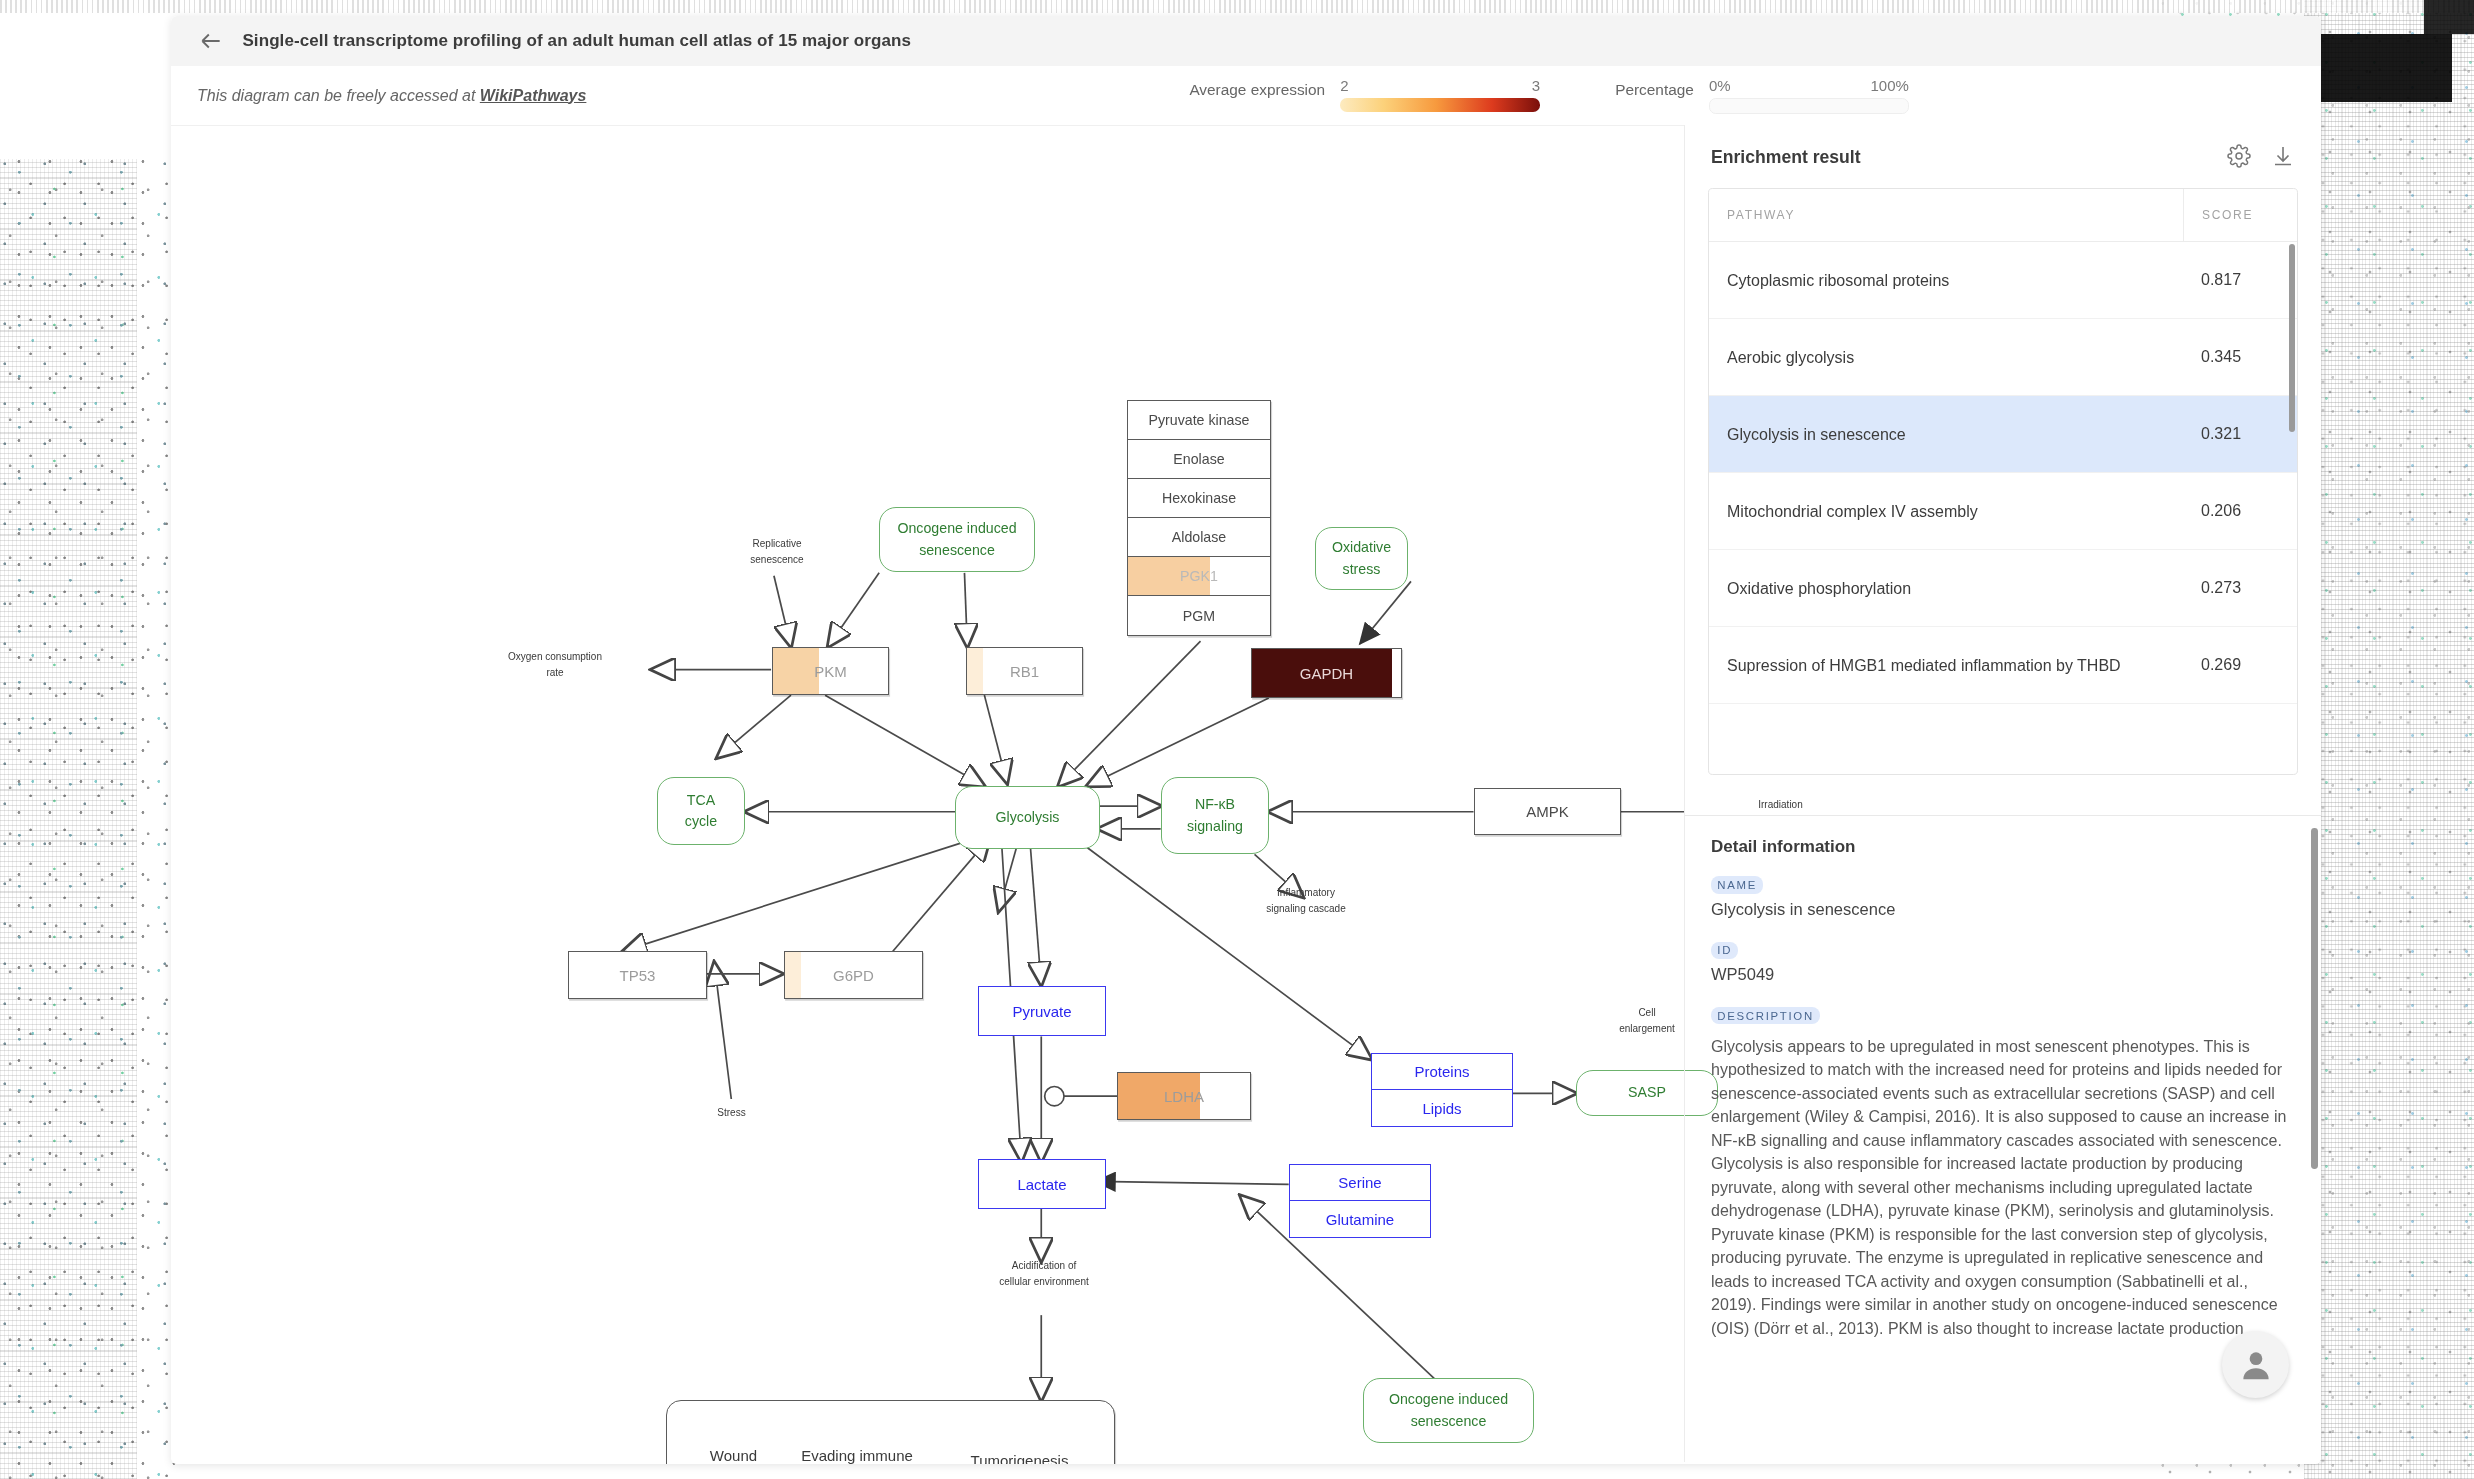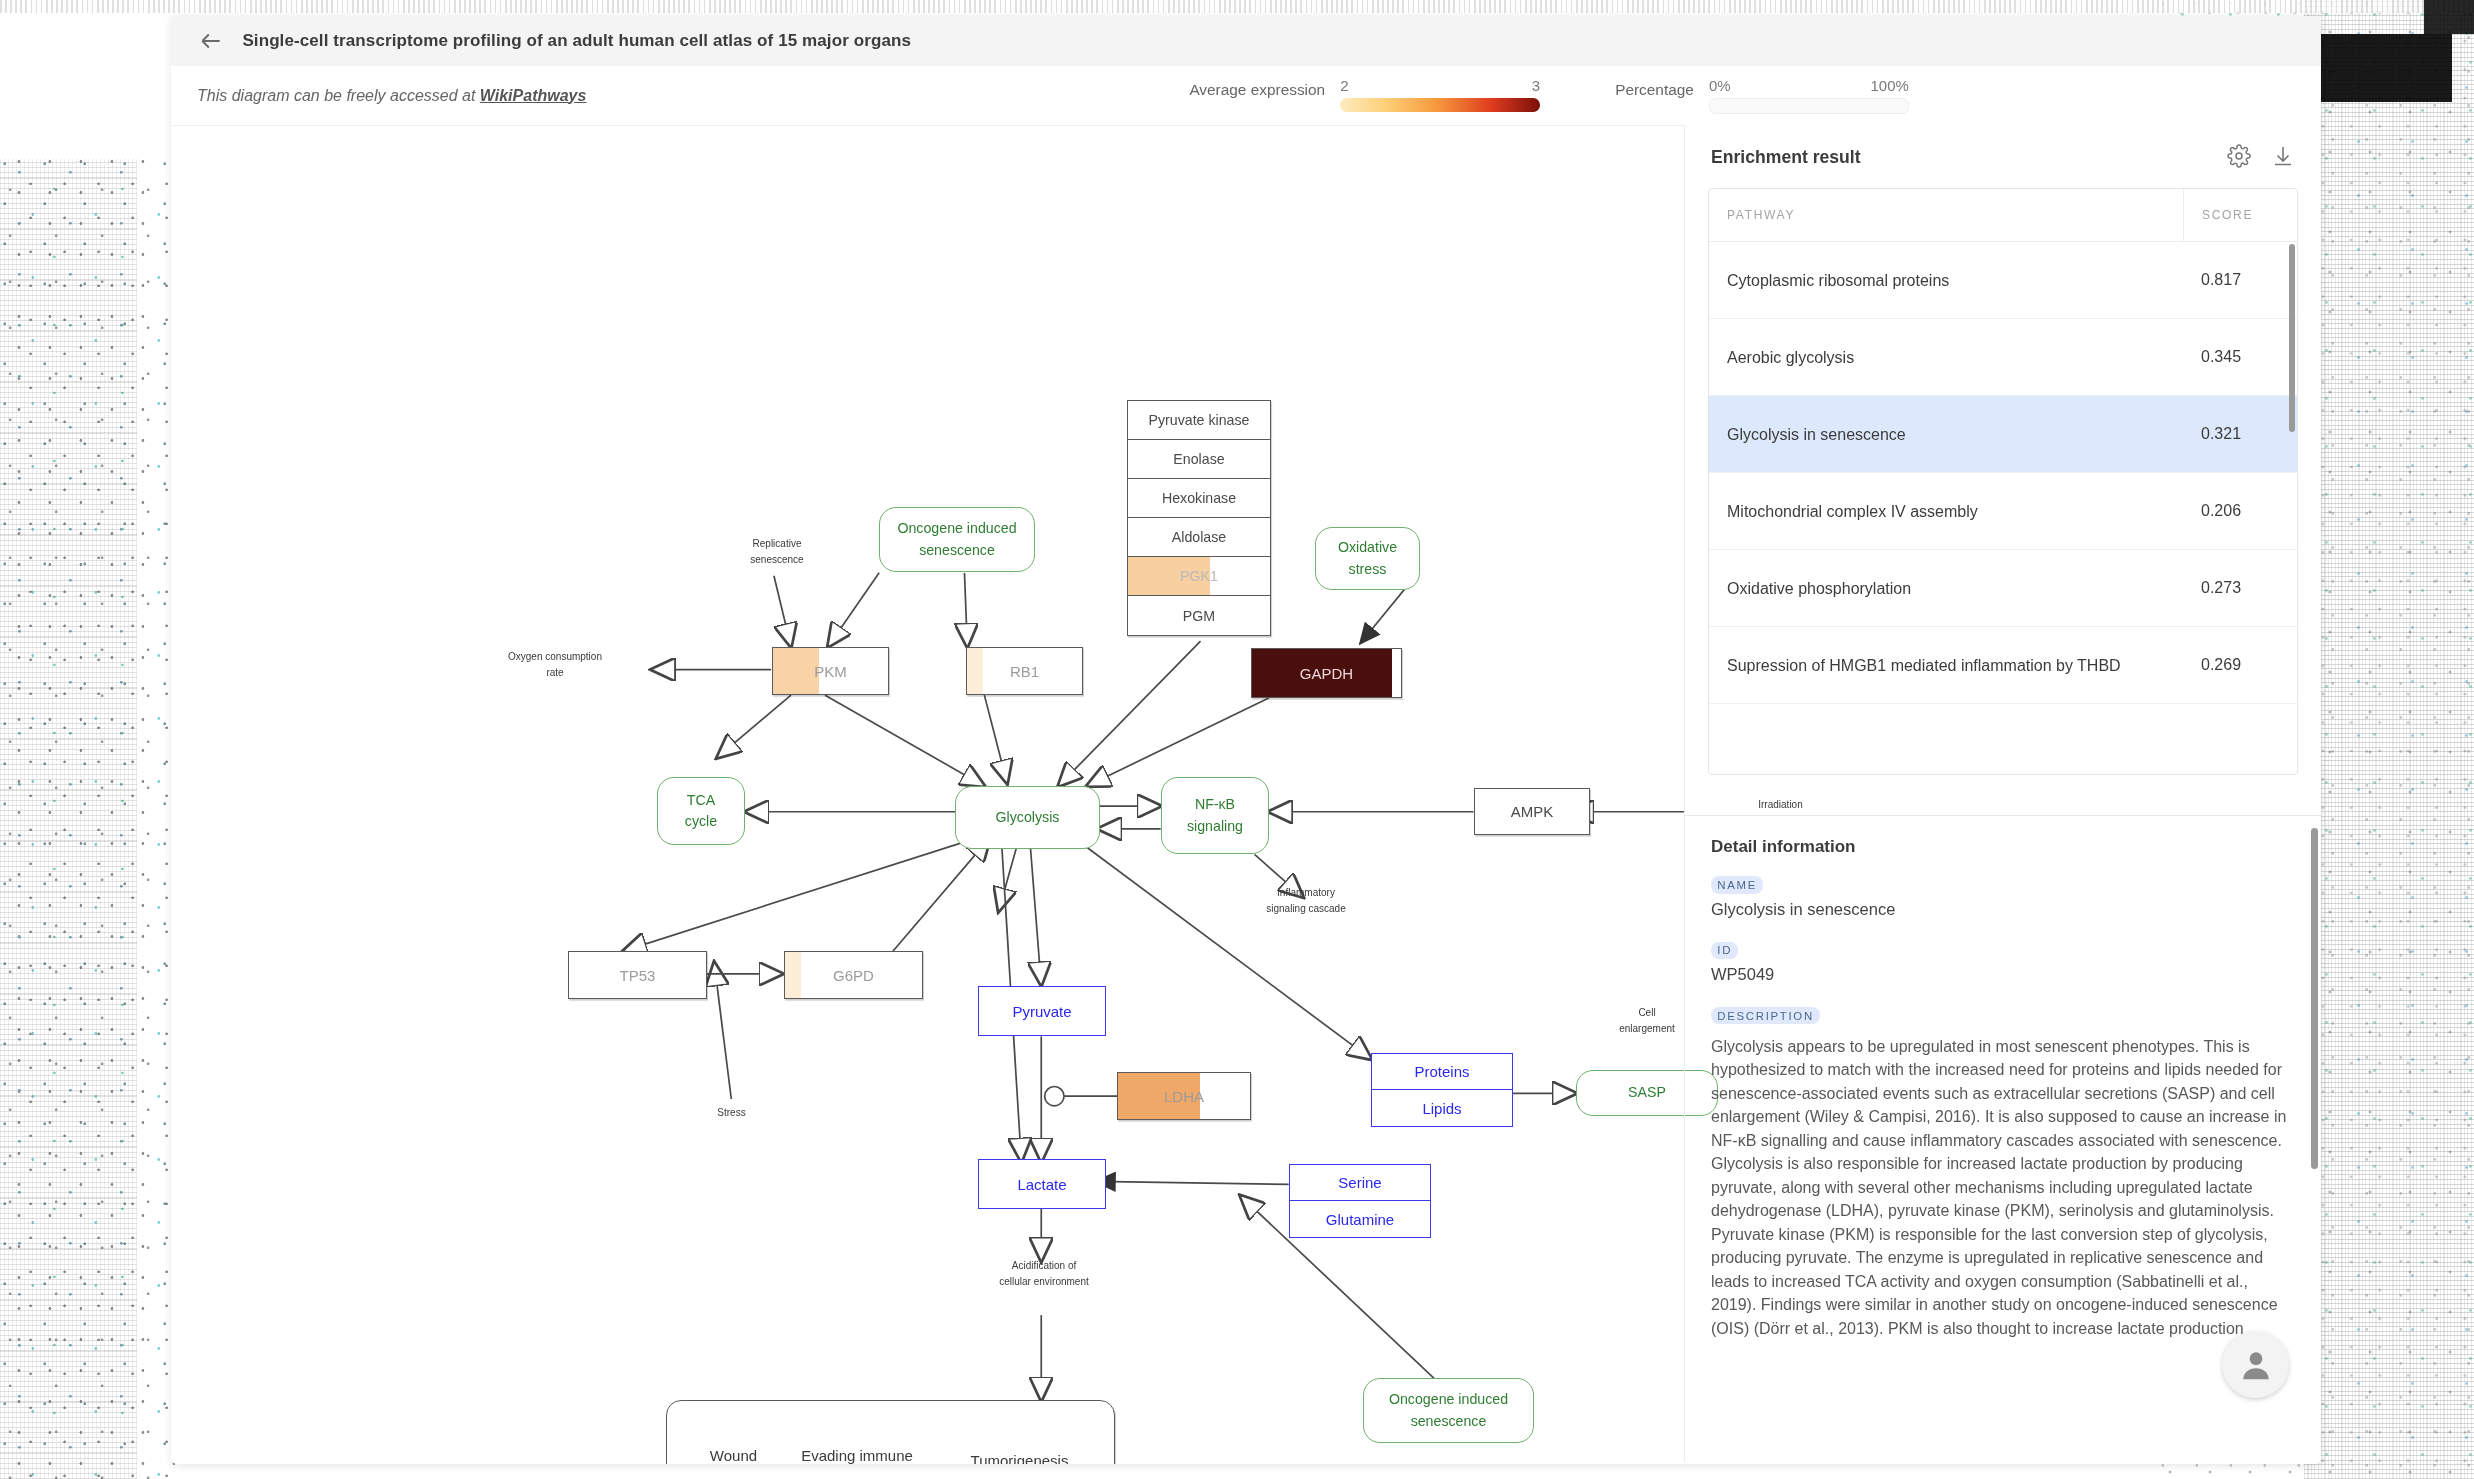--- a/index.html
+++ b/index.html
@@ -263,21 +263,21 @@
             <span class="lbl" style="color:#b9b9b9">PGK1</span>
           </div>
         <div class="row">
             <span class="lbl">PGM</span>
           </div>
       </div>
 
       <div class="node green" style="left:708px;top:381px;width:156px;height:65px;">
         <span>Oncogene induced<br>senescence</span>
       </div>
-      <div class="node green" style="left:1144px;top:401px;width:105px;height:63px;">
+      <div class="node green" style="left:1144px;top:401px;width:93px;height:63px;">
         <span>Oxidative<br>stress</span>
       </div>
       <div class="node green" style="left:486px;top:651px;width:88px;height:68px;">
         <span>TCA<br>cycle</span>
       </div>
       <div class="node green" style="left:784px;top:660px;width:145px;height:63px;">
         <span>Glycolysis</span>
       </div>
       <div class="node green" style="left:990px;top:651px;width:108px;height:77px;">
         <span>NF-κB<br>signaling</span>
@@ -306,21 +306,21 @@
         <span class="lbl">TP53</span>
       </div>
       <div class="node gene" style="left:613px;top:825px;width:139px;height:48px;">
         <span class="fillbox" style="width:12%;background:#fdeed9;"></span>
         <span class="lbl">G6PD</span>
       </div>
       <div class="node gene" style="left:946px;top:946px;width:134px;height:48px;">
         <span class="fillbox" style="width:62%;background:#f0a868;"></span>
         <span class="lbl">LDHA</span>
       </div>
-      <div class="node plain" style="left:1303px;top:662px;width:116px;height:47px;">
+      <div class="node plain" style="left:1303px;top:662px;width:147px;height:47px;">
         <span>AMPK</span>
       </div>
 
       <div class="node meta" style="left:807px;top:860px;width:128px;height:50px;">
         <span>Pyruvate</span>
       </div>
       <div class="node meta" style="left:807px;top:1033px;width:128px;height:50px;">
         <span>Lactate</span>
       </div>
       <div class="mrow" style="left:1200px;top:927px;width:142px;height:74px;">

